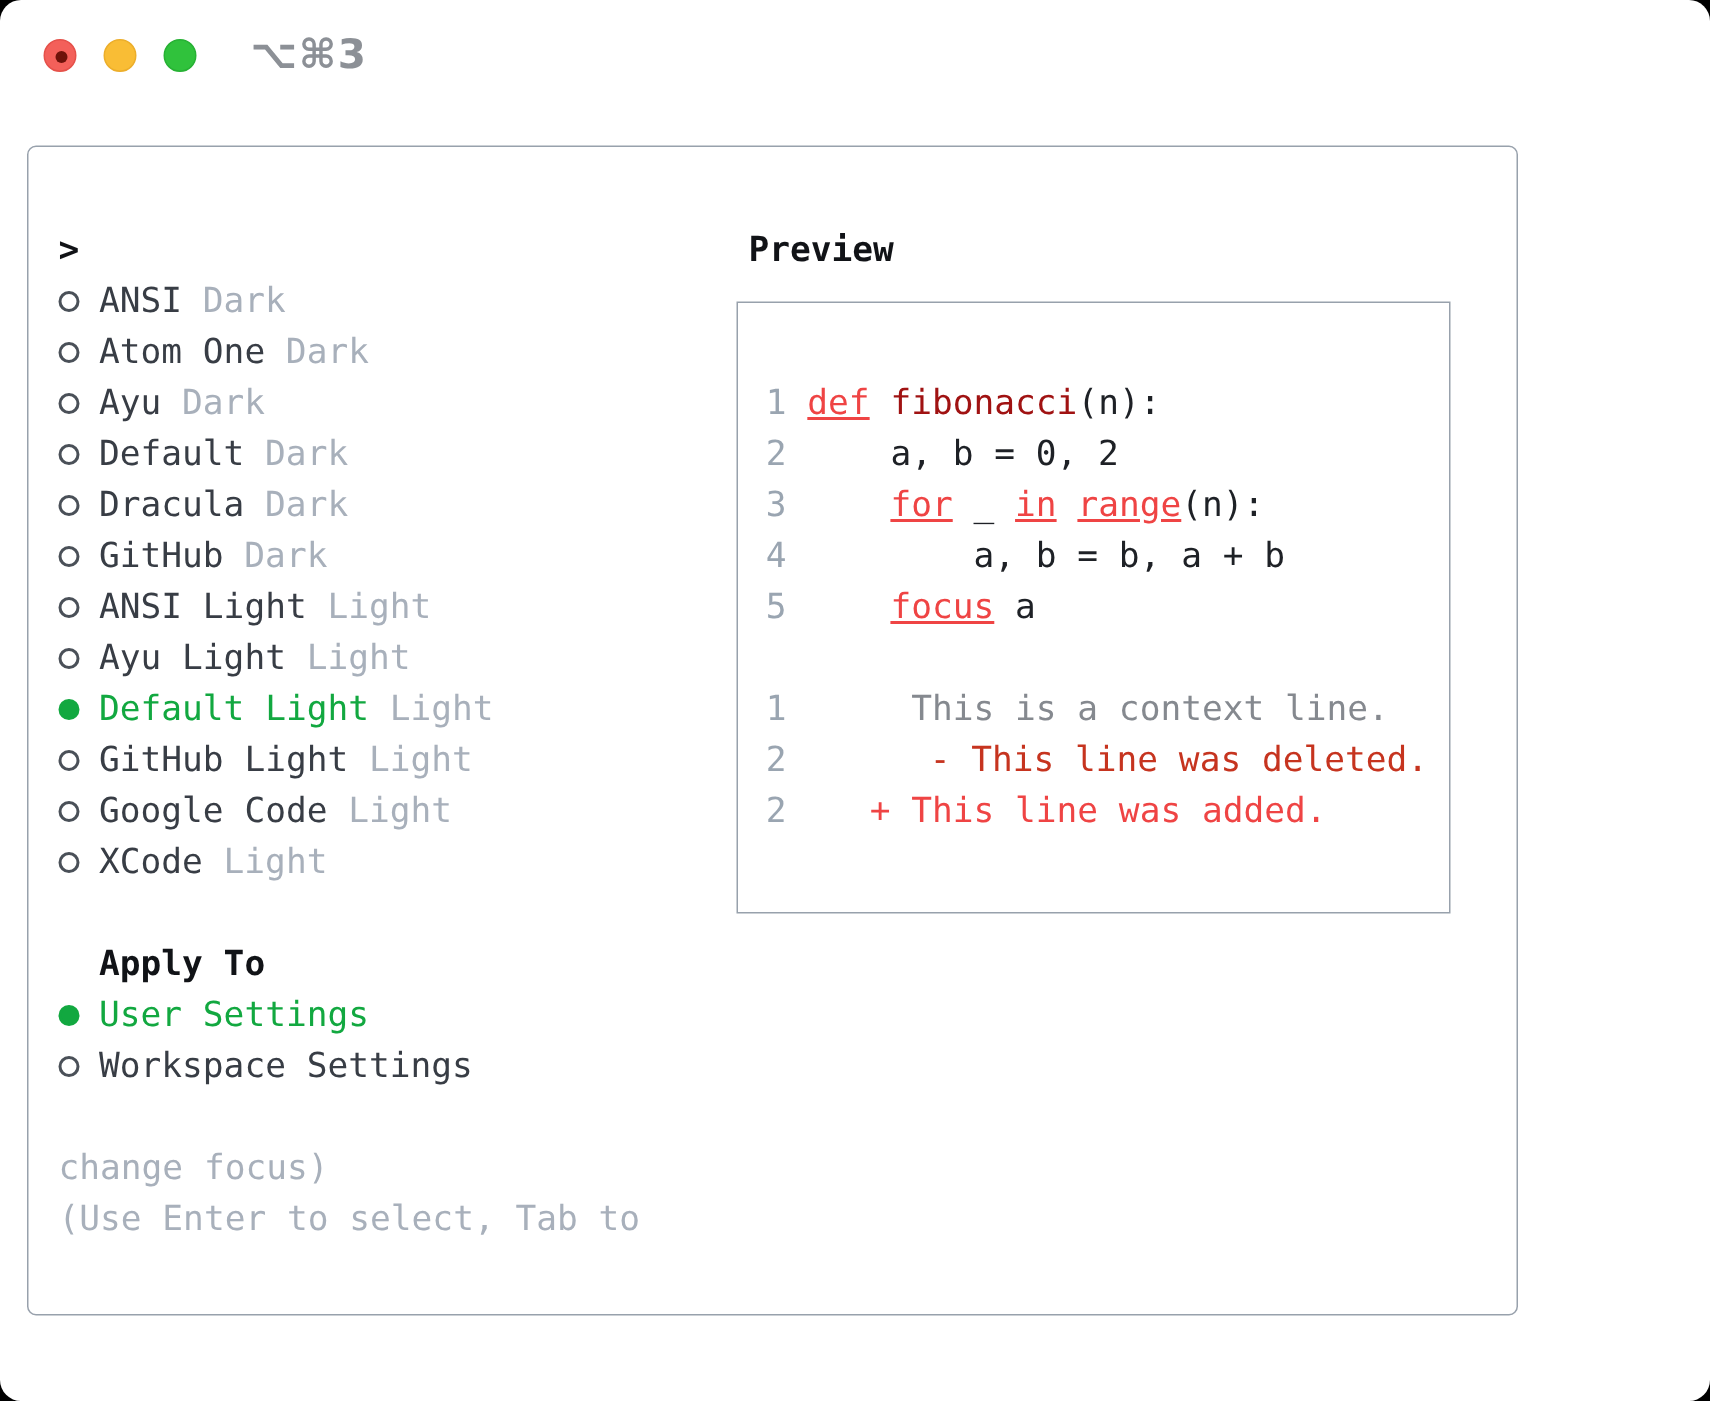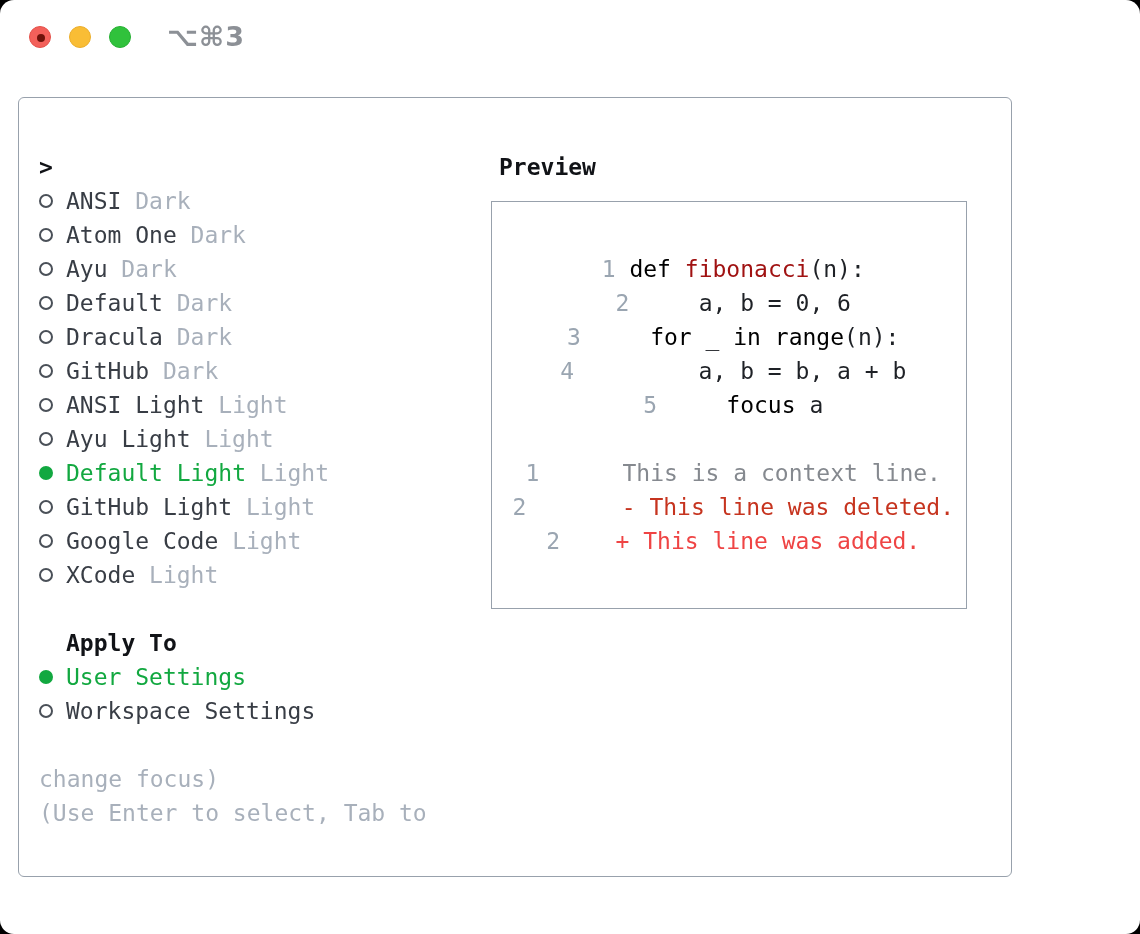--- a/index.html
+++ b/index.html
@@ -20,21 +20,21 @@
     font-family:"DejaVu Sans","Liberation Sans",sans-serif;
     font-size:27px;font-weight:700;letter-spacing:1px;line-height:30px;
   }
   
   .panel{
     position:absolute;left:18px;top:97px;width:994px;height:780px;
     border:1.5px solid #98a1ac;border-radius:6px;box-sizing:border-box;
     display:flex;padding:52px 0 0 20px;
   }
   .col-left{width:442px;flex:none;}
-  .col-right{flex:1;min-width:0;text-align:center;}
+  .col-right{flex:1;min-width:0;}
   .row{height:34px;line-height:34px;white-space:pre;font-size:23px;color:#383d45;display:flex;align-items:center;}
   .row.gap{height:34px;}
   .hdr{font-weight:700;color:#111317;}
   .caret{font-weight:700;color:#111317;}
   .bullet{
     flex:none;display:inline-block;width:14px;height:14px;border-radius:50%;
     border:2px solid #4a5058;box-sizing:border-box;margin-right:13px;background:transparent;
   }
   .bullet.sel{background:#12a840;border-color:#12a840;}
   .bullet.spacer{border-color:transparent;background:transparent;}
@@ -43,21 +43,21 @@
   .variant{color:#a8b0bb;margin-left:13.8px;}
   .hint{color:#a8b0bb;}
   
   .preview-hdr{margin-left:18px;}
   .preview-box{
     margin-left:10px;margin-top:17px;width:476px;height:408px;box-sizing:border-box;
     border:1.5px solid #98a1ac;padding:49.5px 10px 49.5px 18.5px;overflow:hidden;
   }
   .cl{height:34px;line-height:34px;white-space:pre;font-size:23px;color:#1e2126;}
   .num{color:#9aa5b1;}
-  .kw{color:#000000;}
+  .kw{color:#ef4444;text-decoration:underline;}
   .fn{color:#a01212;}
   .ctx{color:#85898f;}
   .del{color:#c6341f;margin-left:40px;}
   .add{color:#ef4444;}
 </style>
 </head>
 <body>
 
 <div class="screen">
 
@@ -133,21 +133,21 @@
       <div class="row hint">(Use Enter to select, Tab to</div>
     </div>
 
     <div class="col-right">
       <div class="row preview-hdr">
         <span class="hdr">Preview</span>
       </div>
 
       <div class="preview-box">
         <div class="cl"><span class="num">1</span><span> </span><span class="kw">def</span><span> </span><span class="fn">fibonacci</span><span>(n):</span></div>
-        <div class="cl"><span class="num">2</span><span>     a, b = 0, 6</span></div>
+        <div class="cl"><span class="num">2</span><span>     a, b = 0, 2</span></div>
         <div class="cl"><span class="num">3</span><span>     </span><span class="kw">for</span><span> _ </span><span class="kw">in</span><span> </span><span class="kw">range</span><span>(n):</span></div>
         <div class="cl"><span class="num">4</span><span>         a, b = b, a + b</span></div>
         <div class="cl"><span class="num">5</span><span>     </span><span class="kw">focus</span><span> a</span></div>
         <div class="cl"></div>
         <div class="cl"><span class="num">1</span><span class="ctx">      This is a context line.</span></div>
         <div class="cl"><span class="num">2</span><span>    </span><span class="del">- This line was deleted.</span></div>
         <div class="cl"><span class="num">2</span><span>    </span><span class="add">+ This line was added.</span></div>
       </div>
     </div>
 

